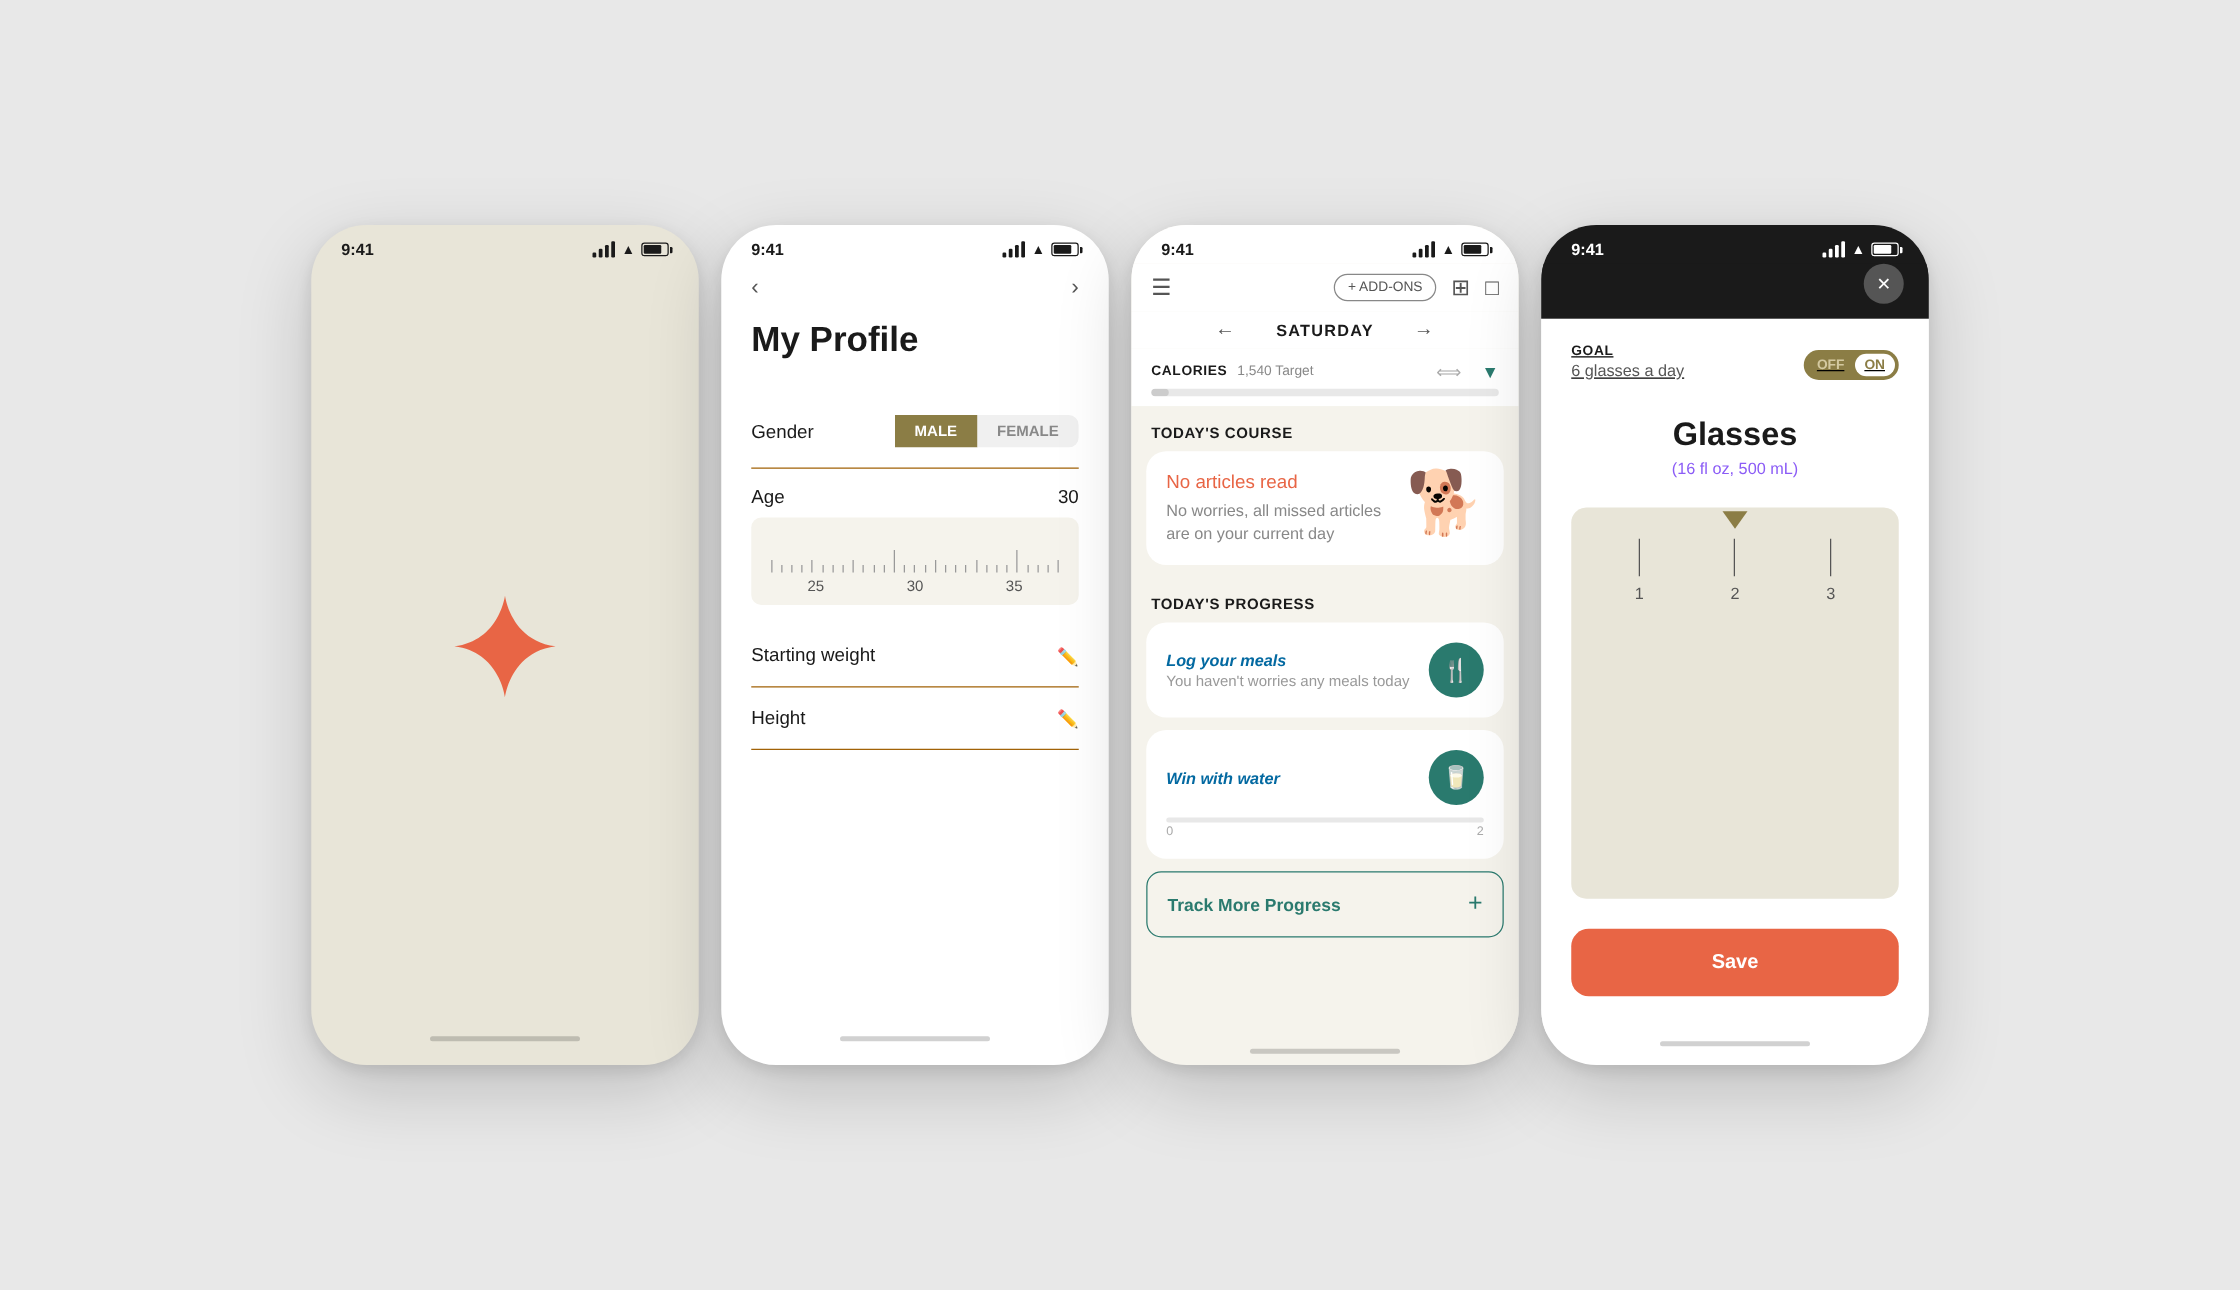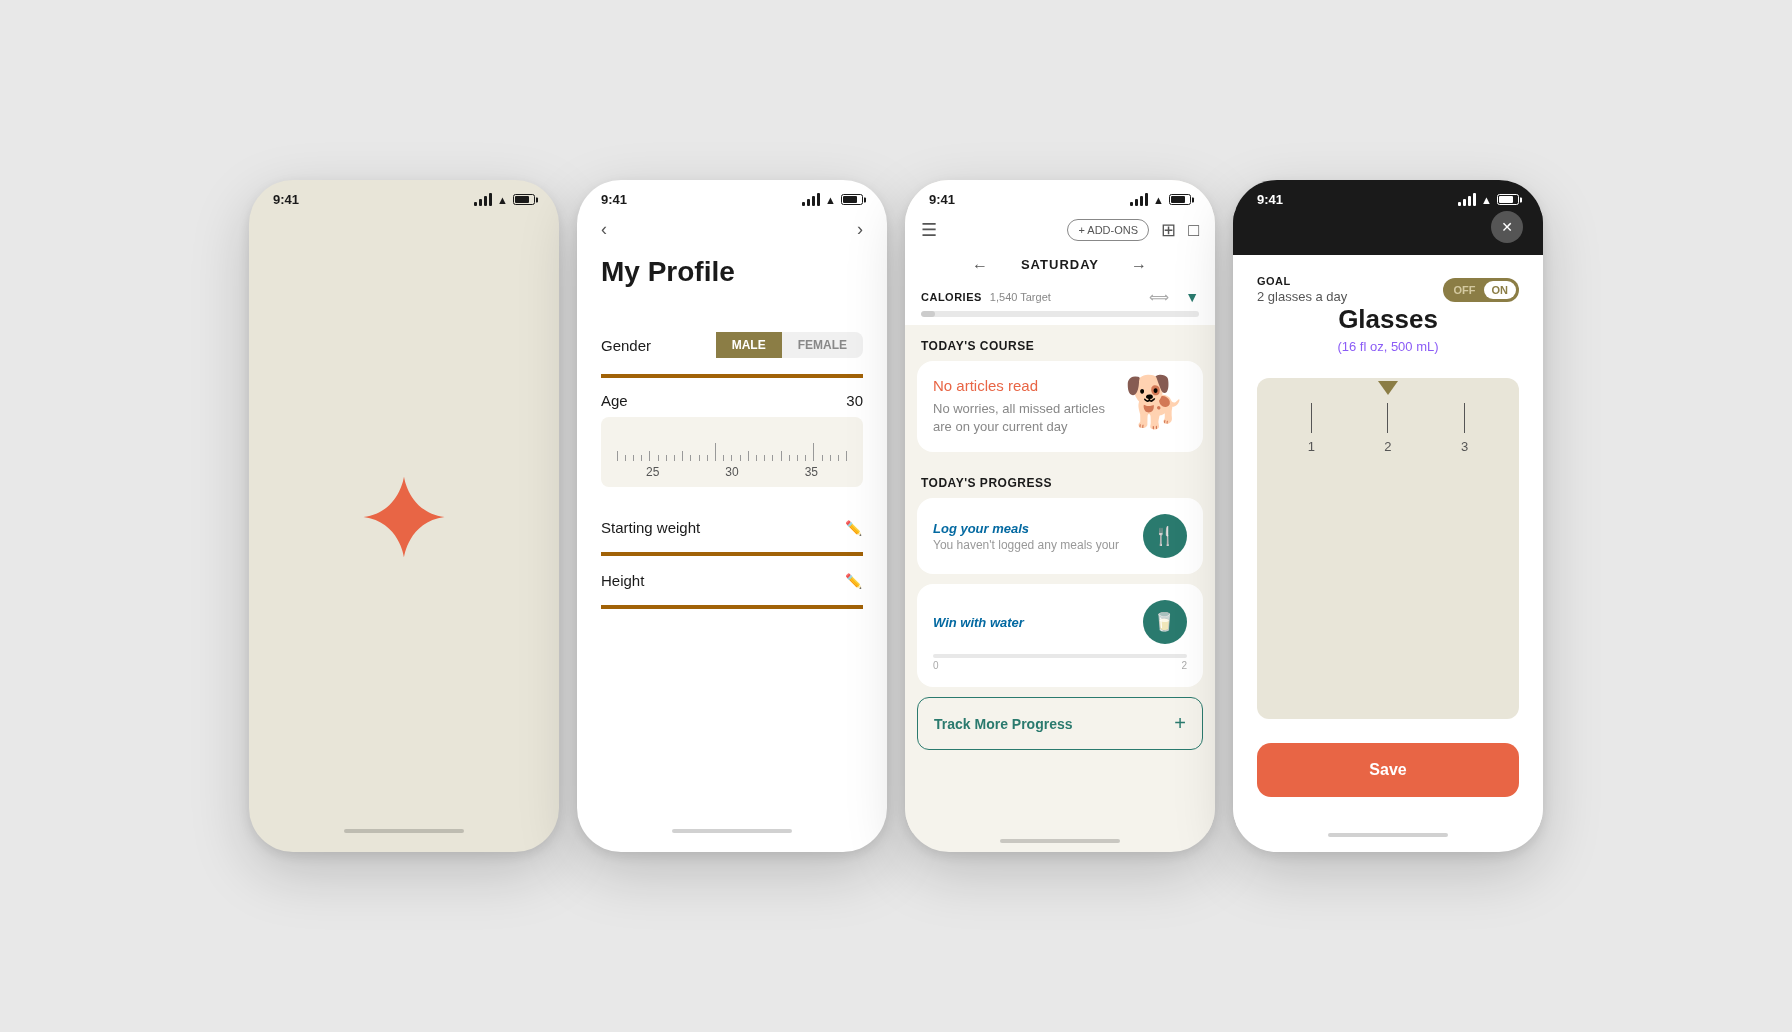--- a/index.html
+++ b/index.html
@@ -148,21 +148,21 @@
       font-size: 28px;
       font-weight: 700;
       color: #1a1a1a;
       margin-bottom: 28px;
     }
     .profile-row {
       display: flex;
       justify-content: space-between;
       align-items: center;
       padding: 16px 0;
-      border-bottom: 4px solid #a16207;
+      border-bottom: 1px solid #a16207;
       gap: 28px;
     }
     .profile-label {
       font-size: 15px;
       color: #1a1a1a;
     }
     .gender-toggle {
       display: flex;
       border-radius: 8px;
       overflow: hidden;
@@ -422,21 +422,23 @@
     .phone4-body {
       background: #fff;
       height: calc(100% - 100px);
       display: flex;
       flex-direction: column;
       padding: 20px 24px;
     }
     .goal-section {
       display: flex;
       justify-content: space-between;
-      align-items: center;
+      align-items: flex-end;
+      margin-bottom: 28px;
+      text-decoration: underline;
     }
     .goal-left .goal-label {
       font-size: 11px;
       font-weight: 700;
       letter-spacing: 0.5px;
       color: #1a1a1a;
       margin-bottom: 2px;
     }
     .goal-left .goal-value {
       font-size: 13px;
@@ -748,21 +750,21 @@
             <div class="dog-emoji">🐕</div>
           </div>
         </div>
 
         <div class="section-title">TODAY'S PROGRESS</div>
 
         <div class="progress-card">
           <div class="progress-card-row">
             <div>
               <div class="progress-card-title">Log your meals</div>
-              <div class="progress-card-sub">You haven't logged any meals your</div>
+              <div class="progress-card-sub">You haven't worries any meals today</div>
             </div>
             <div class="progress-icon">
               <span style="color:#fff;font-size:18px;">🍴</span>
             </div>
           </div>
         </div>
 
         <div class="progress-card">
           <div class="progress-card-row">
             <div class="progress-card-title">Win with water</div>
@@ -808,21 +810,21 @@
         </div>
       </div>
       <div class="phone4-header">
         <div class="close-btn">✕</div>
       </div>
     </div>
     <div class="phone4-body">
       <div class="goal-section">
         <div class="goal-left">
           <div class="goal-label">GOAL</div>
-          <div class="goal-value">2 glasses a day</div>
+          <div class="goal-value">6 glasses a day</div>
         </div>
         <div class="toggle-switch">
           <span class="toggle-text toggle-text-off">OFF</span>
           <span class="toggle-text toggle-text-on">ON</span>
         </div>
       </div>
 
       <div class="glasses-title">Glasses</div>
       <div class="glasses-sub">(16 fl oz, 500 mL)</div>
 

